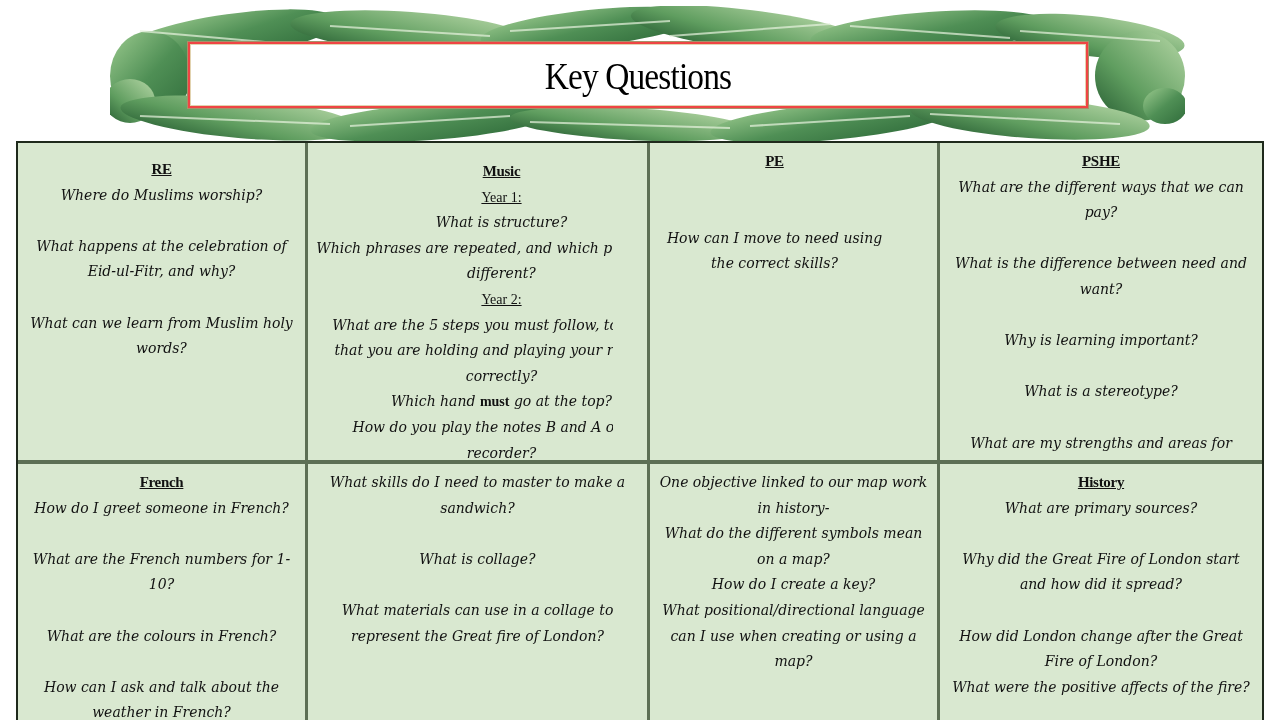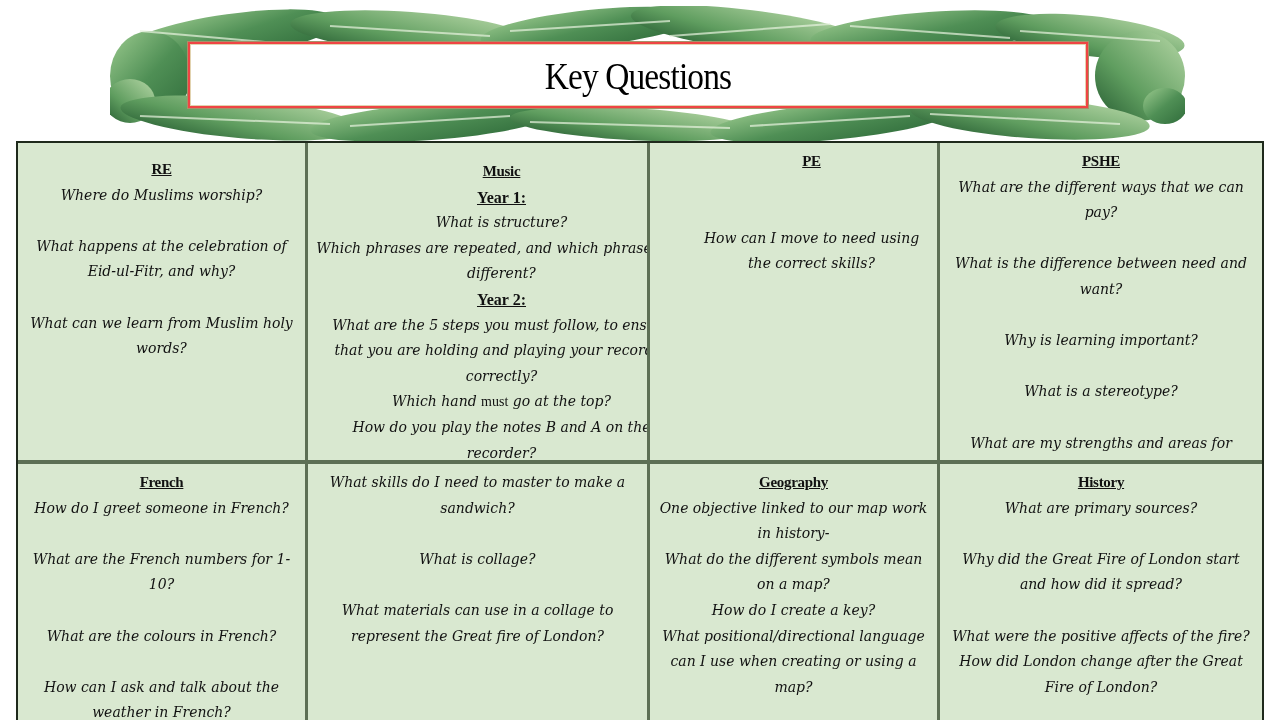--- a/index.html
+++ b/index.html
@@ -94,29 +94,29 @@
       padding: 0 8px;
       text-align: center;
     }
     .cell .gap {
       display: block;
       height: 25.6px;
     }
     .cell .sub {
       font-family: "Liberation Serif", serif;
       font-style: normal;
+      font-weight: normal;
+      text-decoration: underline;
+      font-size: 14px;
+      display: block;
+    }
+    .cell b.em {
+      font-family: "Liberation Serif", serif;
+      font-style: normal;
       font-weight: bold;
-      text-decoration: underline;
-      font-size: 16px;
-      display: block;
-    }
-    .cell b.em {
-      font-family: "Liberation Serif", serif;
-      font-style: normal;
-      font-weight: normal;
     }
     .vline {
       position: absolute;
       top: 0;
       width: 3px;
       height: 600px;
       background: #5d6f55;
     }
     .hline {
       position: absolute;
@@ -199,21 +199,21 @@
       <span class="heading">Music</span>
       <span class="sub">Year 1:</span>
       <span class="q">What is structure?</span>
       <span class="q">Which phrases are repeated, and which phrases are different?</span>
       <span class="sub">Year 2:</span>
       <span class="q">What are the 5 steps you must follow, to ensure that you are holding and playing  your recorder correctly?</span>
       <span class="q"><span>Which hand </span><b class="em">must</b><span> go at the top?</span></span>
       <span class="q">How do you play the notes B and A on the recorder?</span>
     </div>
 
-    <div class="cell" style="left:632px; top:0; width:287px; height:392px;padding-left:36px;">
+    <div class="cell" style="left:595px; top:0; width:287px; height:392px;padding-left:36px;">
       <span class="heading">PE</span>
       <span class="gap"></span>
       <span class="gap"></span>
       <span class="q">How can I move to need using the correct skills?</span>
     </div>
 
     <div class="cell" style="left:922px; top:0; width:322px; height:317px;">
       <span class="heading">PSHE</span>
       <span class="q">What are the different ways that we can pay?</span>
       <span class="gap"></span>
@@ -239,35 +239,34 @@
 
     <div class="cell" style="left:290px; top:321px; width:339px; height:280px;">
       <span class="q">What skills do I need to master to make a sandwich?</span>
       <span class="gap"></span>
       <span class="q">What is collage?</span>
       <span class="gap"></span>
       <span class="q">What materials can use in a collage to represent the Great fire of London?</span>
     </div>
 
     <div class="cell" style="left:632px; top:321px; width:287px; height:280px;">
-      <span class="heading">Geography</span>
       <span class="q">One objective linked to our map work in history-</span>
       <span class="q">What do the different symbols mean on a map?</span>
       <span class="q">How do I create a key?</span>
       <span class="q">What positional/directional  language can I use when creating or using a map?</span>
     </div>
 
     <div class="cell" style="left:922px; top:321px; width:322px; height:280px;">
       <span class="heading">History</span>
       <span class="q">What are primary sources?</span>
       <span class="gap"></span>
       <span class="q">Why did the Great Fire of London start and how did it spread?</span>
       <span class="gap"></span>
+      <span class="q">How did London change after the Great Fire of London?</span>
       <span class="q">What were the positive affects of the fire?</span>
-      <span class="q">How did London change after the Great Fire of London?</span>
     </div>
 
     <div class="vline" style="left:287px;"></div>
     <div class="vline" style="left:629px;"></div>
     <div class="vline" style="left:919px;"></div>
     <div class="hline"></div>
   </div>
 </div>
 
 </body></html>

